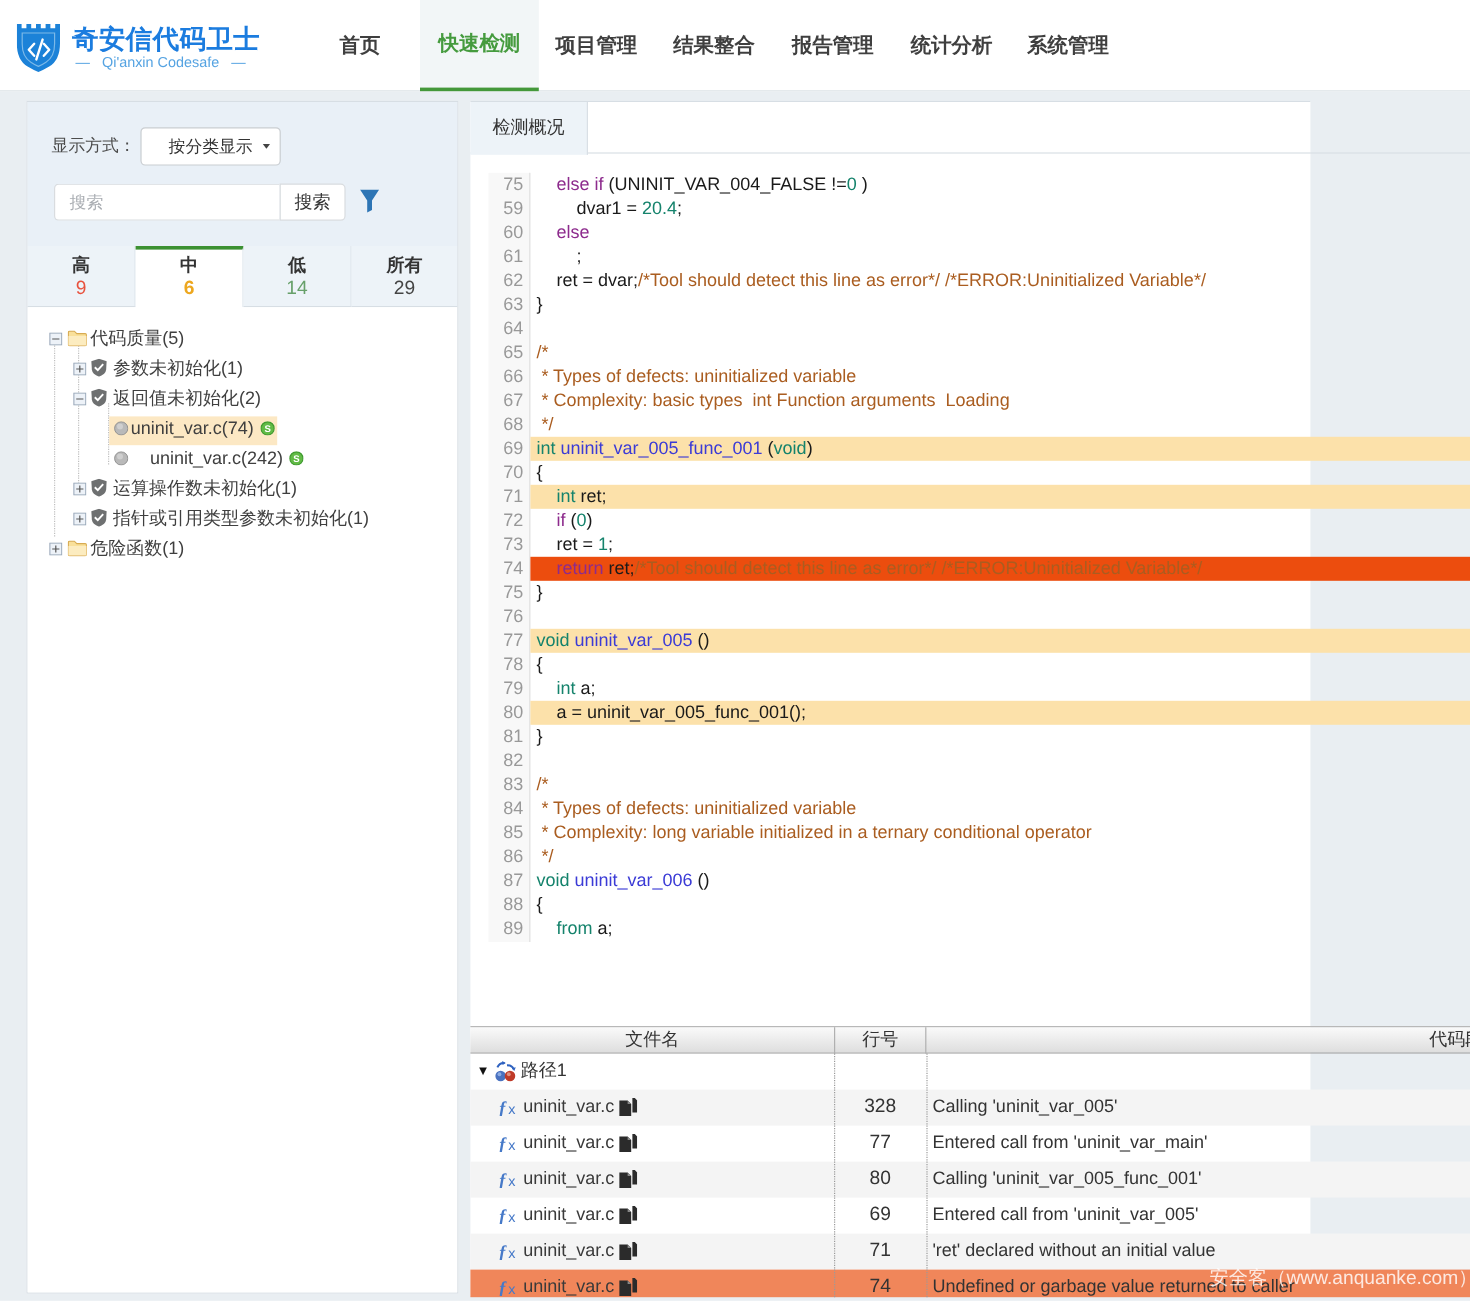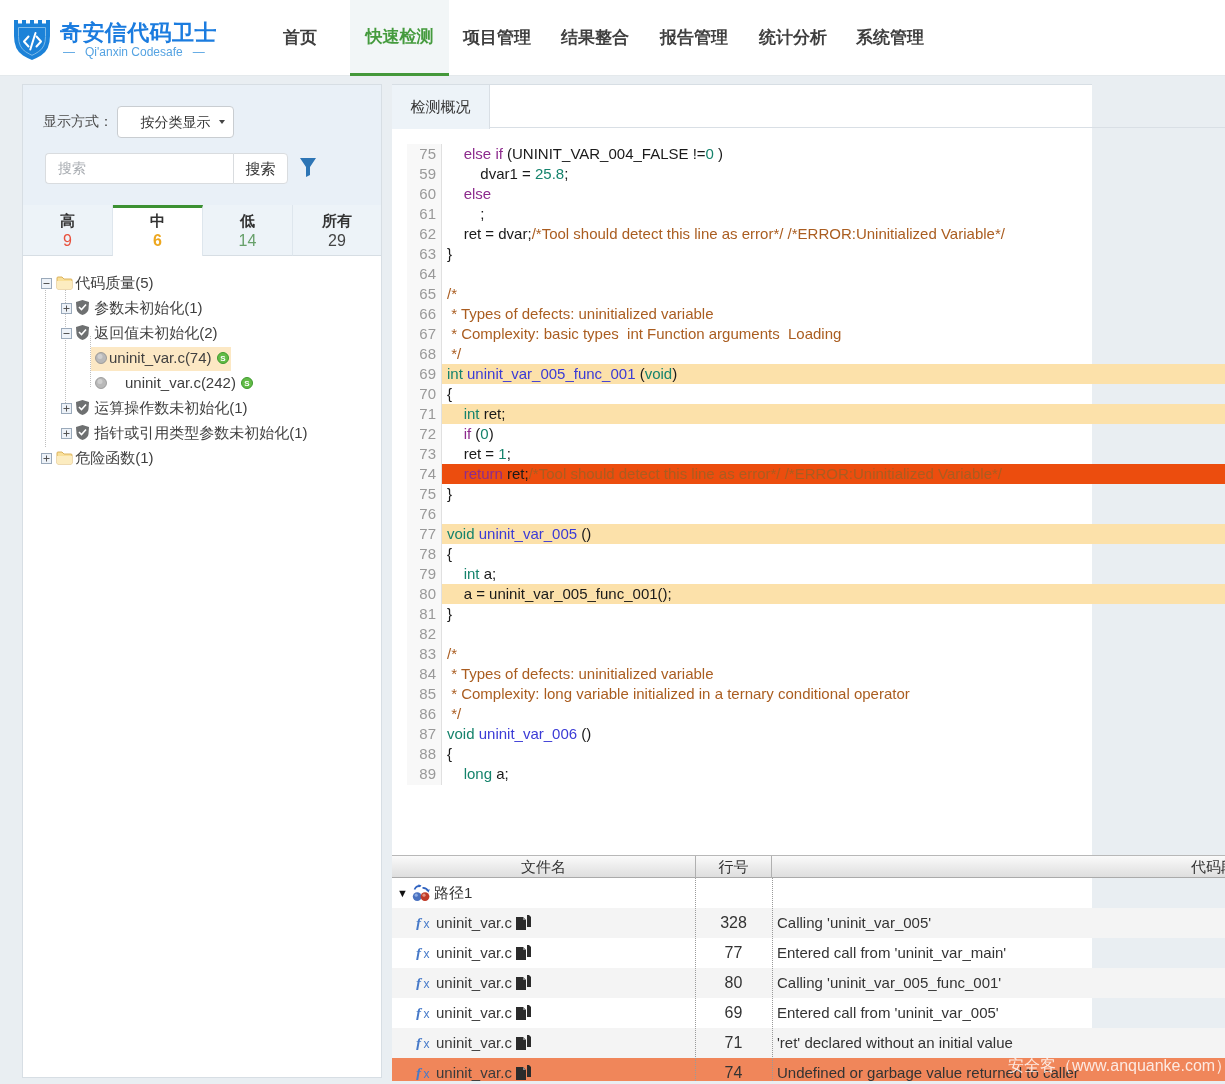--- a/index.html
+++ b/index.html
@@ -226,21 +226,21 @@
       <div class="ln">83</div>
       <div class="ln">84</div>
       <div class="ln">85</div>
       <div class="ln">86</div>
       <div class="ln">87</div>
       <div class="ln">88</div>
       <div class="ln">89</div>
     </div>
   <div id="code">
       <div class="cl">    <span class="k">else</span> <span class="k">if</span> (UNINIT_VAR_004_FALSE !=<span class="n">0</span> )</div>
-      <div class="cl">        dvar1 = <span class="n">25.8</span>;</div>
+      <div class="cl">        dvar1 = <span class="n">20.4</span>;</div>
       <div class="cl">    <span class="k">else</span></div>
       <div class="cl">        ;</div>
       <div class="cl">    ret = dvar;<span class="c">/*Tool should detect this line as error*/ /*ERROR:Uninitialized Variable*/</span></div>
       <div class="cl">}</div>
       <div class="cl"></div>
       <div class="cl"><span class="c">/*</span></div>
       <div class="cl"><span class="c"> * Types of defects: uninitialized variable</span></div>
       <div class="cl"><span class="c"> * Complexity: basic types  int Function arguments  Loading</span></div>
       <div class="cl"><span class="c"> */</span></div>
       <div class="cl hlA"><span class="t">int</span> <span class="f">uninit_var_005_func_001</span> (<span class="t">void</span>)</div>
@@ -256,21 +256,21 @@
       <div class="cl">    <span class="t">int</span> a;</div>
       <div class="cl hlA">    a = uninit_var_005_func_001();</div>
       <div class="cl">}</div>
       <div class="cl"></div>
       <div class="cl"><span class="c">/*</span></div>
       <div class="cl"><span class="c"> * Types of defects: uninitialized variable</span></div>
       <div class="cl"><span class="c"> * Complexity: long variable initialized in a ternary conditional operator</span></div>
       <div class="cl"><span class="c"> */</span></div>
       <div class="cl"><span class="t">void</span> <span class="f">uninit_var_006</span> ()</div>
       <div class="cl">{</div>
-      <div class="cl">    <span class="t">long</span> a;</div>
+      <div class="cl">    <span class="t">from</span> a;</div>
     </div>
 
   <div id="thead">
     <div class="thd" style="left:0; width:303px;">文件名</div>
     <div class="thd" style="left:303px; width:77px; border-left:1px solid #b0b0b0; border-right:1px solid #b0b0b0;">行号</div>
     <div class="thd" style="left:799px; width:100px; text-align:left;">代码段</div>
   </div>
   <div id="tbody">
       <div class="tr" style="top: 793px;">
         <span style="position:absolute; left:5px; top:0; line-height:30px; font-size:11px; color:#111;">▼</span>

